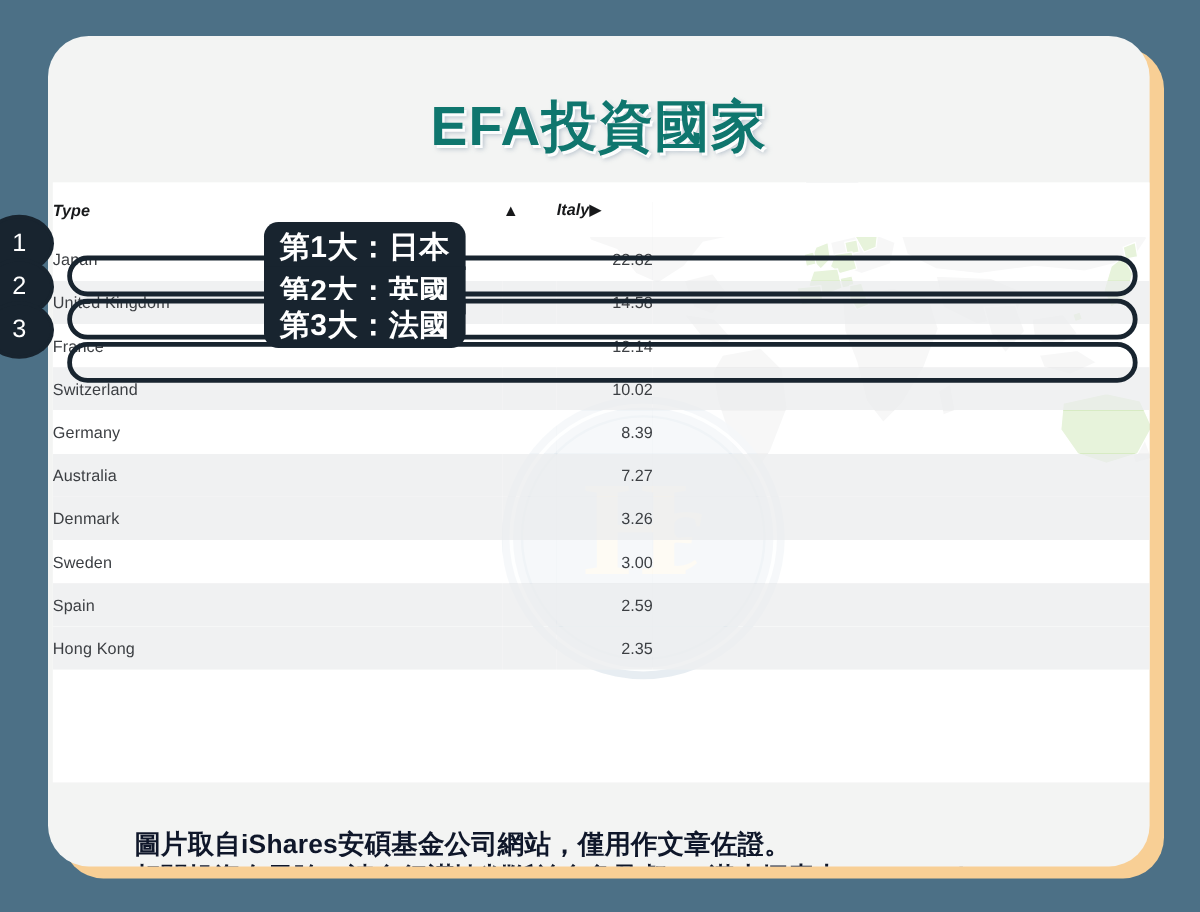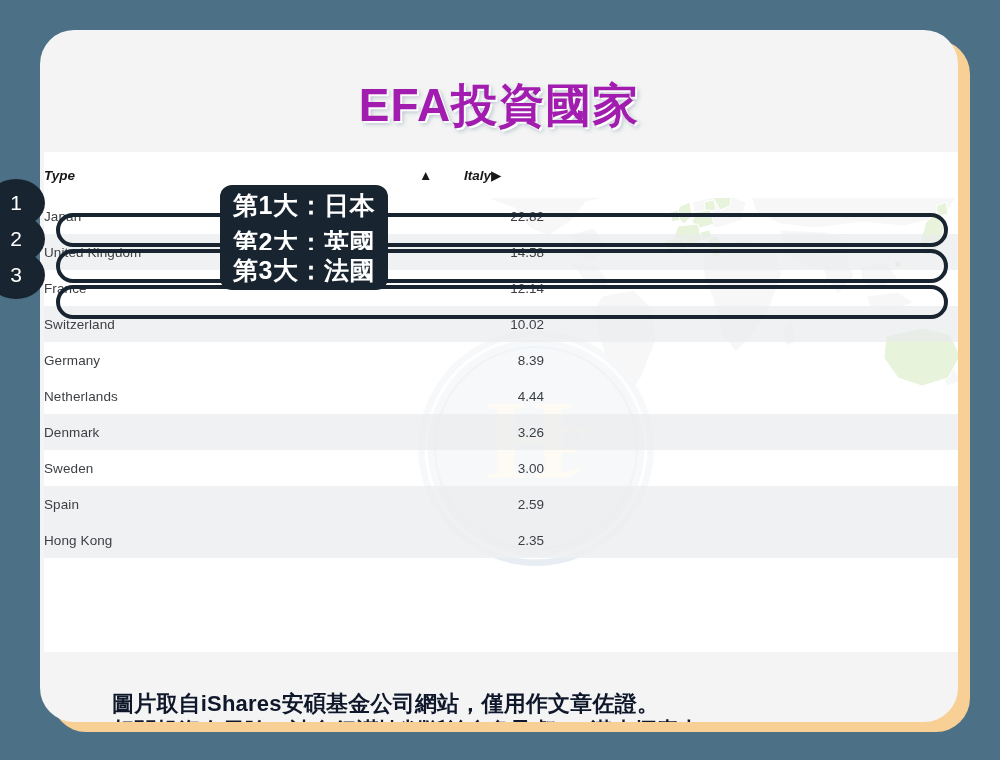--- a/index.html
+++ b/index.html
@@ -42,21 +42,21 @@
   
   #page-title {
     position: absolute;
     left: 0;
     top: 45px;
     width: 918px;
     text-align: center;
     font-size: 46px;
     font-weight: 700;
     letter-spacing: 1px;
-    color: #a21caf;
+    color: #0f766e;
     text-shadow: 2px 2px 0 rgba(255,255,255,0.95),
                  3px 3px 4px rgba(160,175,190,0.75);
     white-space: nowrap;
   }
 
   
   #table-panel {
     position: absolute;
     left: 4px;
     top: 122px;
@@ -316,24 +316,24 @@
             <td></td>
             <td class="cell-value">10.02</td>
             <td></td>
           </tr>
           <tr class="row-plain">
             <td class="cell-country">Germany</td>
             <td></td>
             <td class="cell-value">8.39</td>
             <td></td>
           </tr>
-          <tr class="row-plain">
-            <td class="cell-country">Netherlands</td>
-            <td></td>
-            <td class="cell-value">4.44</td>
+          <tr class="row-striped">
+            <td class="cell-country">Australia</td>
+            <td></td>
+            <td class="cell-value">7.27</td>
             <td></td>
           </tr>
           <tr class="row-striped">
             <td class="cell-country">Denmark</td>
             <td></td>
             <td class="cell-value">3.26</td>
             <td></td>
           </tr>
           <tr class="row-plain">
             <td class="cell-country">Sweden</td>

